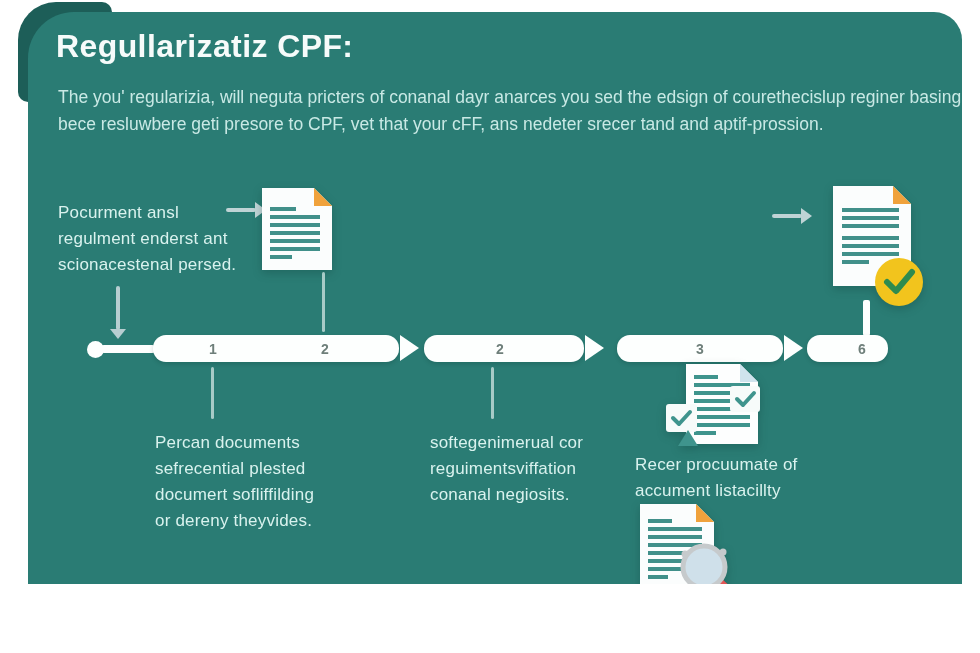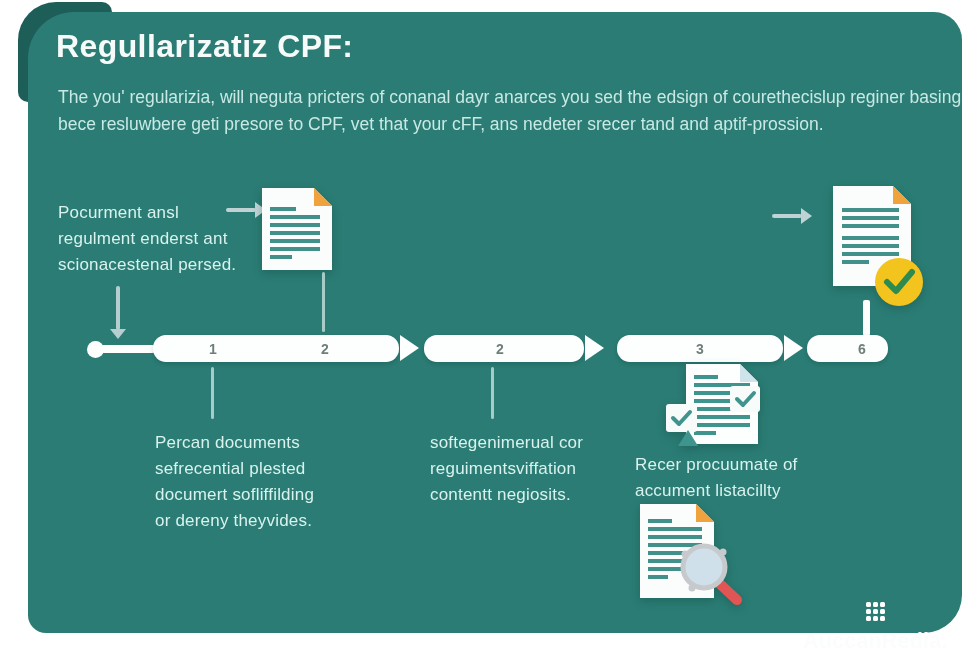--- a/index.html
+++ b/index.html
@@ -1,16 +1,16 @@
 <!DOCTYPE html>
 <html style="--card: #2a7c74; --card_dark: #1d5e58; --title_text: #f6fbfa; --body_text: #c9e9e5; --doc_line: #41908a; --fold_orange: #f0a23c; --fold_blue: #cfe3ed; --check_yellow: #f2c41d; --check_green: #2e8b4f; --magnifier_red: #e25555; --timeline_white: #fdfffe; --number_text: #6e7f7a; --connector: #a7cbc7;"><head>
 <meta charset="utf-8">
 <style>
   html,body { margin:0; padding:0; background:#ffffff; font-family:"Liberation Sans", sans-serif; }
-  .stage { position:relative; width:980px; height:653px; background:#ffffff; overflow:hidden; }
+  .stage { position:relative; width:980px; height:584px; background:#ffffff; overflow:hidden; }
 
   .corner-accent { position:absolute; left:18px; top:2px; width:94px; height:100px;
                    background:var(--card_dark,#1d5e58); border-radius:38px 10px 38px 10px; }
   .card { position:absolute; left:28px; top:12px; width:934px; height:621px;
           background:var(--card,#2a7c74); border-radius:46px 28px 38px 18px; }
 
   .title { position:absolute; left:56px; top:28px; font-size:32px; font-weight:700;
            color:var(--title_text,#f6fbfa); letter-spacing:.4px; }
   .intro { position:absolute; left:58px; top:84px; font-size:17.5px; line-height:27px;
            color:var(--body_text,#c9e9e5); white-space:nowrap; }
@@ -148,21 +148,21 @@
 
   <div class="callout" style="left:155px; top:430px;">
     <div>Percan documents</div>
     <div>sefrecential plested</div>
     <div>documert sofliffilding</div>
     <div>or dereny theyvides.</div>
   </div>
   <div class="callout" style="left:430px; top:430px;">
     <div>softegenimerual cor</div>
     <div>reguimentsviffation</div>
-    <div>contentt negiosits.</div>
+    <div>conanal negiosits.</div>
   </div>
   <div class="callout" style="left:635px; top:452px;">
     <div>Recer procuumate of</div>
     <div>accument listacillty</div>
   </div>
 
   <svg class="icon-svg" style="left:640px; top:504px;" width="104" height="102" viewBox="0 0 104 102">
     <path d="M0 0 H56 L74 18 V94 H0 Z" fill="#fbfdfd"></path>
     <path d="M56 0 L74 18 H56 Z" fill="#f0a23c"></path>
     <g stroke="#41908a" stroke-width="4">

